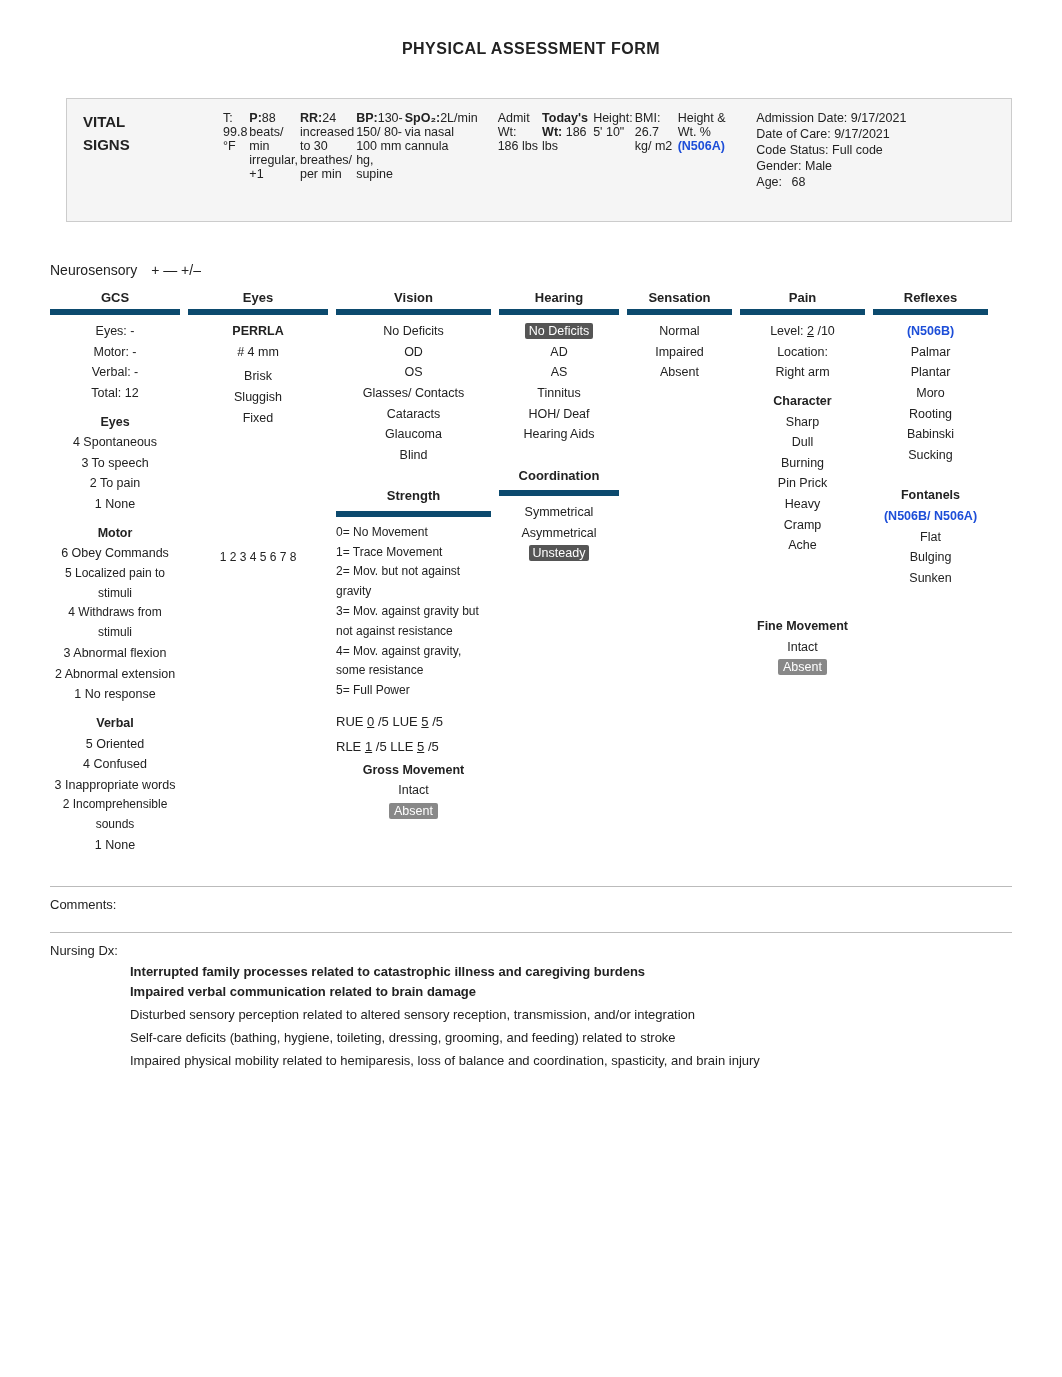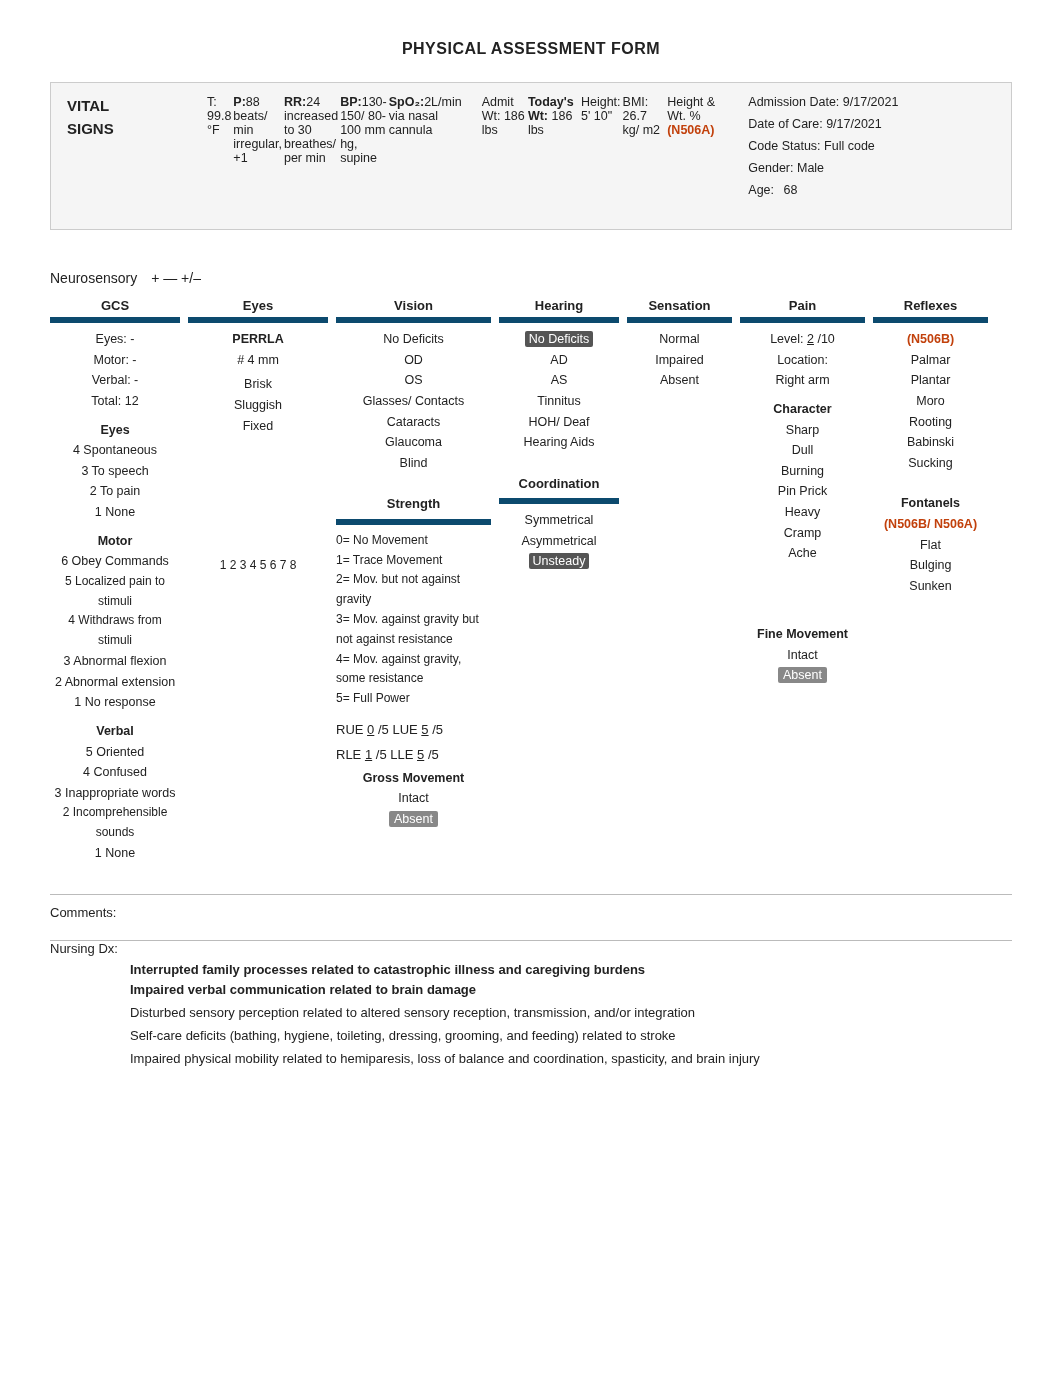--- a/index.html
+++ b/index.html
@@ -9,33 +9,34 @@
       background: #fff;
       color: #222;
       width: 1062px;
       min-height: 1377px;
       padding: 40px 50px;
     }
     .page-title {
       text-align: center;
       font-weight: bold;
       font-size: 16px;
-      margin-bottom: 24px;
+      margin-bottom: 40px;
       letter-spacing: 0.5px;
     }
     
     .vital-signs-box {
       border: 1px solid #ccc;
       background: #f5f5f5;
       padding: 12px 16px;
       margin-bottom: 40px;
       display: grid;
       grid-template-columns: 120px 1fr 1fr 1fr;
       gap: 4px 20px;
       align-items: start;
+      margin-left: 16px;
     }
     
     .neurosensory-header {
       font-weight: bold;
       font-size: 15px;
       margin-bottom: 12px;
       display: flex;
       align-items: center;
       gap: 14px;
     }
@@ -51,30 +52,31 @@
     .col-body { text-align: center; font-size: 12.5px; line-height: 1.65; }
     .col-body .sub-header { font-weight: bold; margin-top: 8px; }
     .highlighted {
       background: #555;
       color: #fff;
       padding: 1px 4px;
       border-radius: 2px;
     }
     .underline { text-decoration: underline; }
     .bold { font-weight: bold; }
-    .blue { color: #c2410c; font-weight: bold; }
+    .blue { color: #1d4ed8; font-weight: bold; }
     
     .comments-section {
       margin-top: 30px;
       border-top: 1px solid #bbb;
       padding-top: 10px;
     }
     .nursing-dx-section {
       margin-top: 20px;
       border-top: 1px solid #bbb;
+      padding-top: 10px;
     }
     .nursing-dx-list {
       margin-left: 80px;
       margin-top: 4px;
     }
     .nursing-dx-list .dx-item {
       font-size: 13px;
       line-height: 1.6;
       margin-bottom: 2px;
     }
@@ -111,21 +113,21 @@
     <div>Admit Wt: 186 lbs</div>
     <div><strong>Today's Wt: </strong><span>186 lbs</span></div>
     <div>Height: 5' 10"</div>
     <div>BMI: 26.7 kg/ m2</div>
     <div>
       <span>Height &amp; Wt. %</span>
       <span class="blue">(N506A)</span>
     </div>
   </div>
 
-  <div style="grid-column:4; display:flex; flex-direction:column; gap:8px; font-size:12.5px;">
+  <div style="grid-column:4; display:flex; flex-direction:column; gap:2px; font-size:12.5px;">
     <div>Admission Date: 9/17/2021</div>
     <div>Date of Care: 9/17/2021</div>
     <div>Code Status: Full code</div>
     <div>Gender: Male</div>
     <div>
       <span>Age:</span>
       <span style="margin-left:6px;">68</span>
     </div>
   </div>
 

